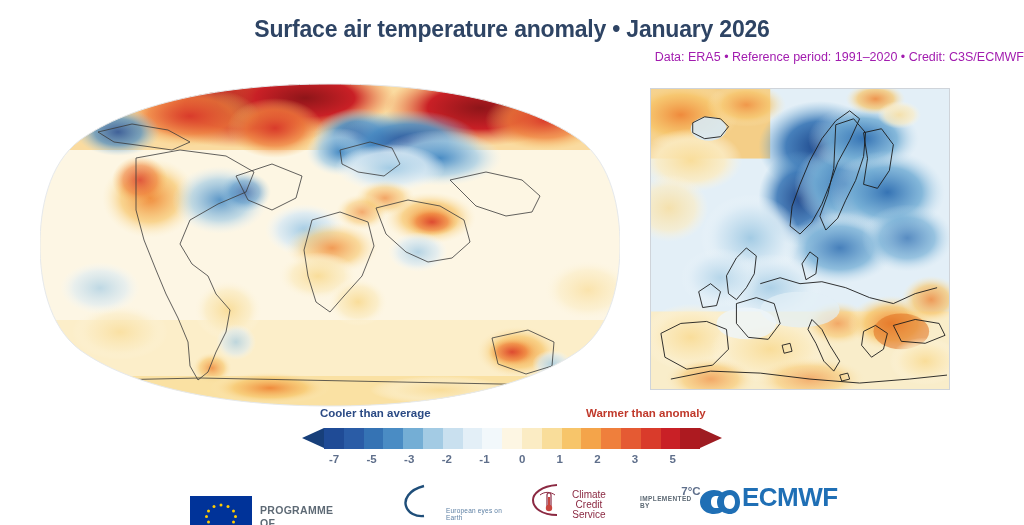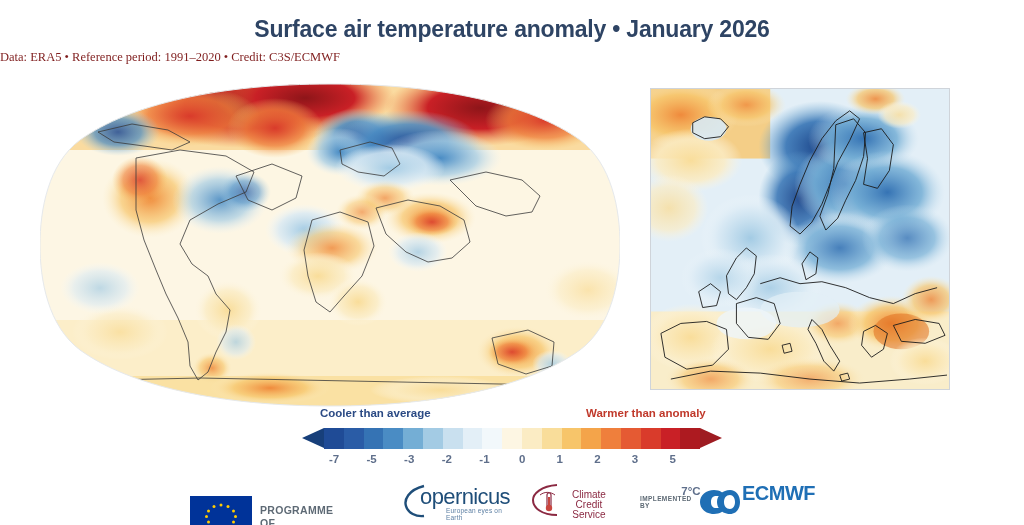--- a/index.html
+++ b/index.html
@@ -14,22 +14,22 @@
 
   
   .title {
     position: absolute; top: 16px; left: 0; width: 1024px;
     text-align: center;
     font-size: 23px; font-weight: bold; color: #2e4464;
     letter-spacing: -0.2px;
   }
   .subtitle {
     position: absolute; top: 50px; left: 0; width: 1024px;
-    text-align: left;
-    font-size: 12.5px; color: #7f1d1d; font-family: Liberation Serif, serif;
+    text-align: right;
+    font-size: 12.5px; color: #a21caf;
   }
 
   
   .global-panel {
     position: absolute; left: 40px; top: 80px;
     width: 580px; height: 330px;
   }
   .inset-panel {
     position: absolute; left: 650px; top: 88px;
     width: 300px; height: 302px;
@@ -111,21 +111,21 @@
   }
 
   .ecmwf-logo { position: absolute; left: 640px; top: 8px; }
   .impl-by {
     position: absolute; left: 0; top: 11px;
     font-size: 6.5px; font-weight: bold; color: #5e6a75;
     letter-spacing: 0.4px;
   }
   .ecmwf-word {
     position: absolute; left: 102px; top: -2px;
-    font-size: 20px; font-weight: bold; color: #1f6fb5;
+    font-size: 26px; font-weight: bold; color: #1f6fb5;
     letter-spacing: -0.5px;
   }
 </style>
 </head>
 <body>
 
 <div class="page">
 
   <div class="title">Surface air temperature anomaly • January 2026</div>
   <div class="subtitle">Data: ERA5 • Reference period: 1991–2020 • Credit: C3S/ECMWF</div>
@@ -447,21 +447,20 @@
       <div class="eu-text">
         <div>PROGRAMME OF</div>
         <div>THE EUROPEAN UNION</div>
       </div>
     </div>
 
     <div class="copernicus-logo">
       <svg width="120" height="38" viewBox="0 0 120 38">
         <path d="M24,4 C8,8 4,18 6,24 C8,31 16,35 24,34" fill="none" stroke="#1f4e79" stroke-width="2.4"></path>
       </svg>
-      <span class="cop-word">opernicus</span>
       <span class="cop-tag">European eyes on Earth</span>
     </div>
 
     <div class="c3s-logo">
       <svg width="42" height="40" viewBox="0 0 42 40">
         <path d="M30,5 C14,6 6,14 6,20 C6,28 15,35 30,35" fill="none" stroke="#8b2942" stroke-width="2"></path>
         <path d="M13,15 C18,11 24,12 28,15" fill="none" stroke="#8b2942" stroke-width="1"></path>
         <rect x="20" y="13" width="4" height="14" rx="2" fill="none" stroke="#8b2942" stroke-width="1.2"></rect>
         <circle cx="22" cy="28" r="3.2" fill="#c8463f"></circle>
         <rect x="21" y="17" width="2" height="10" fill="#c8463f"></rect>

